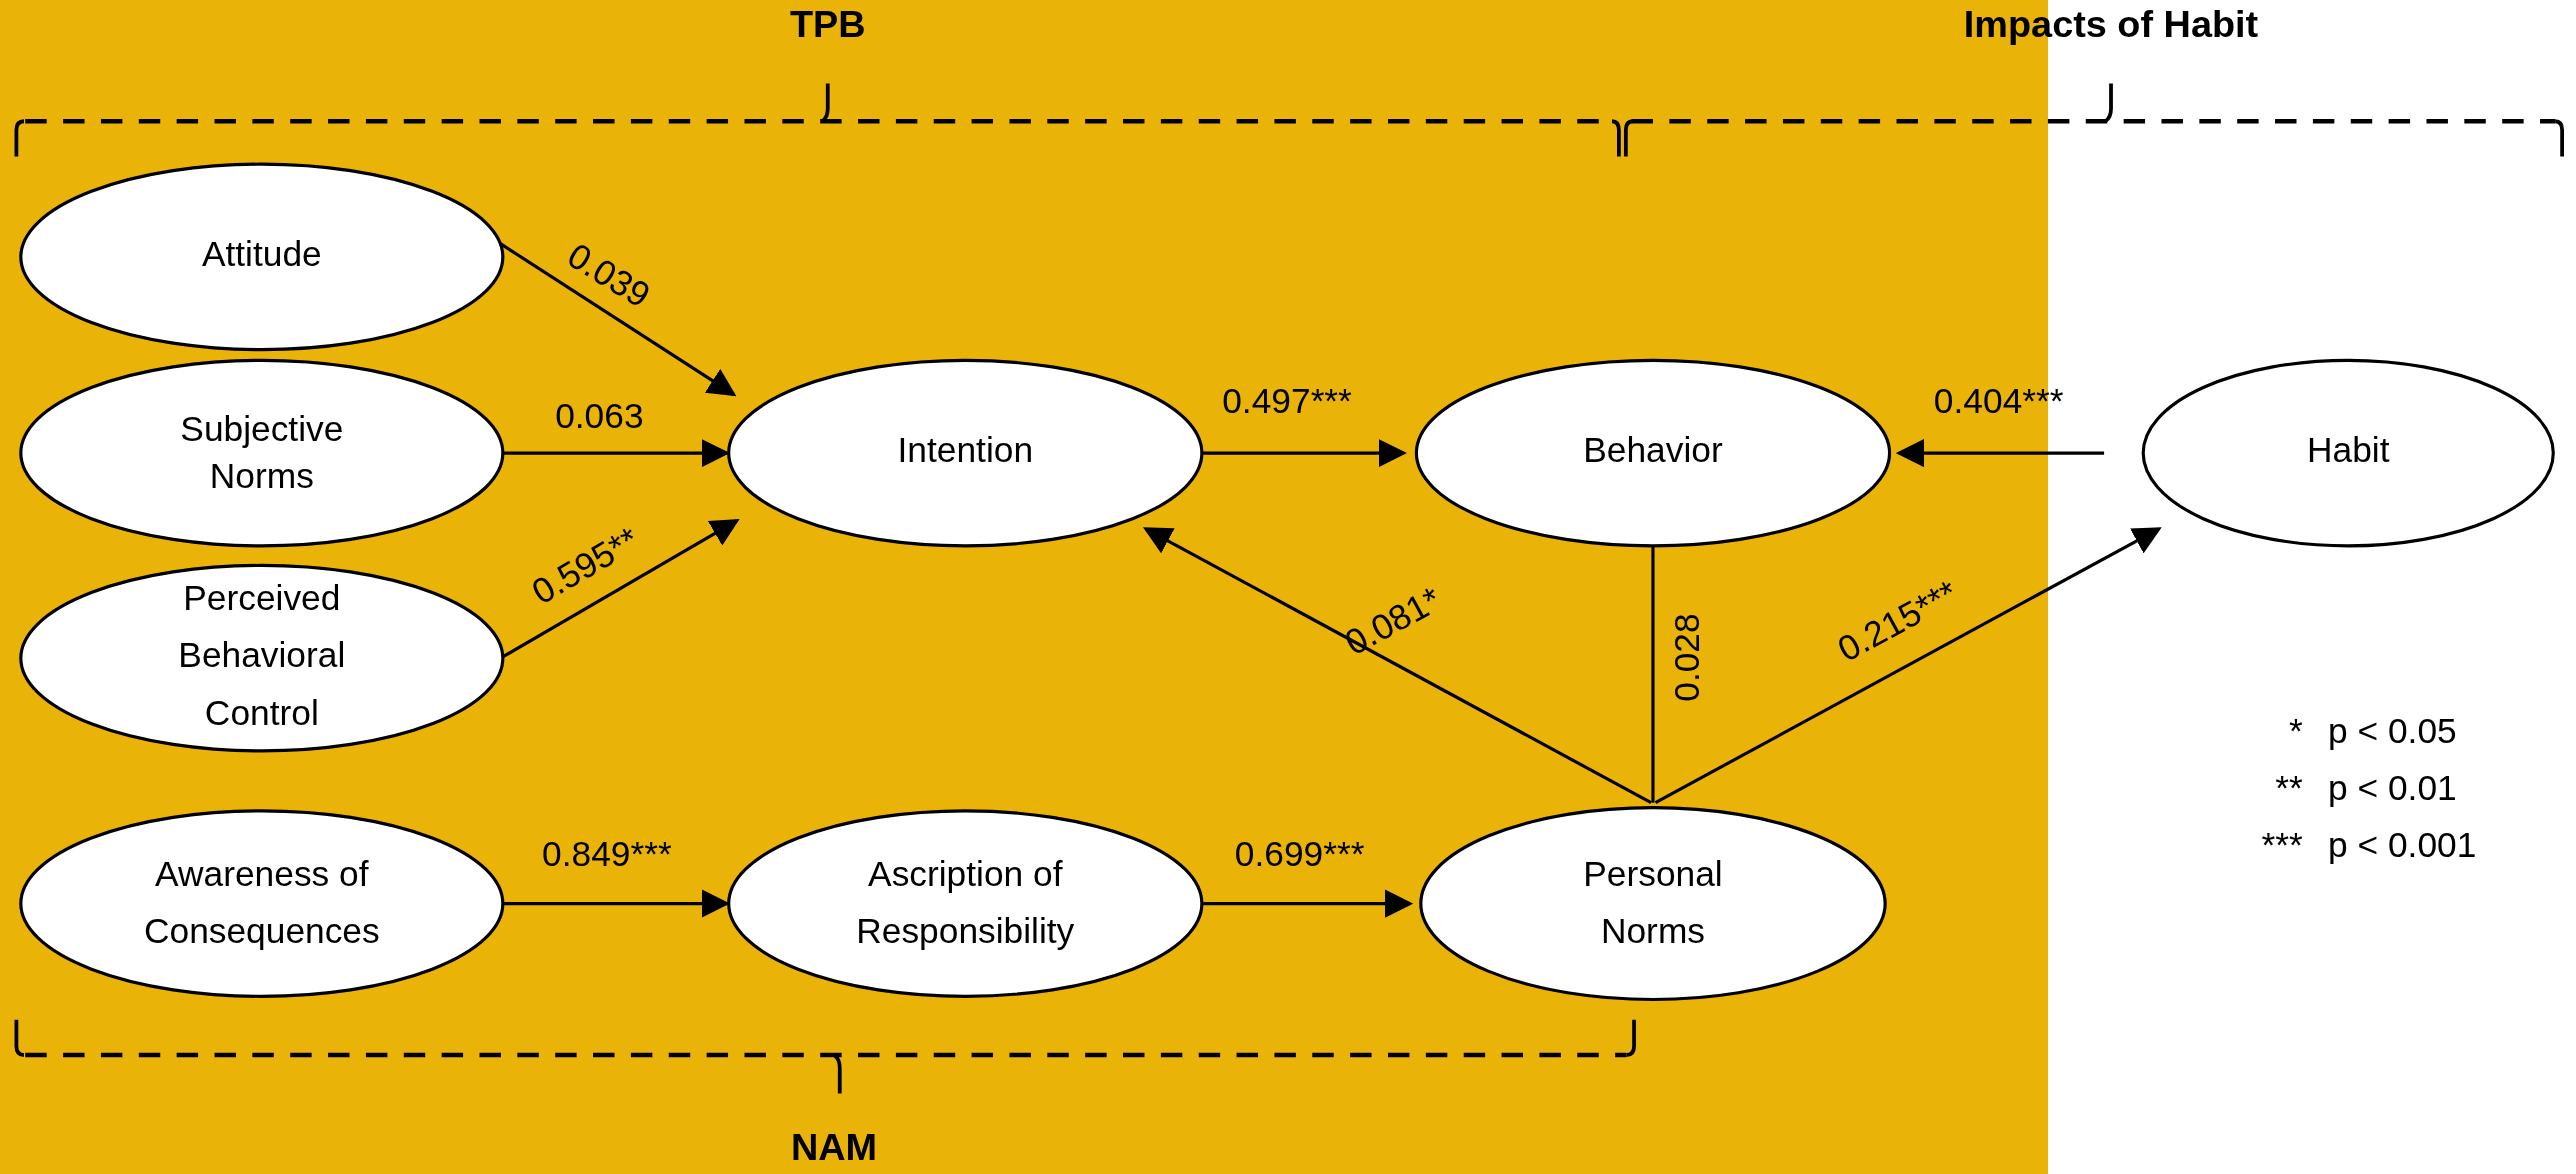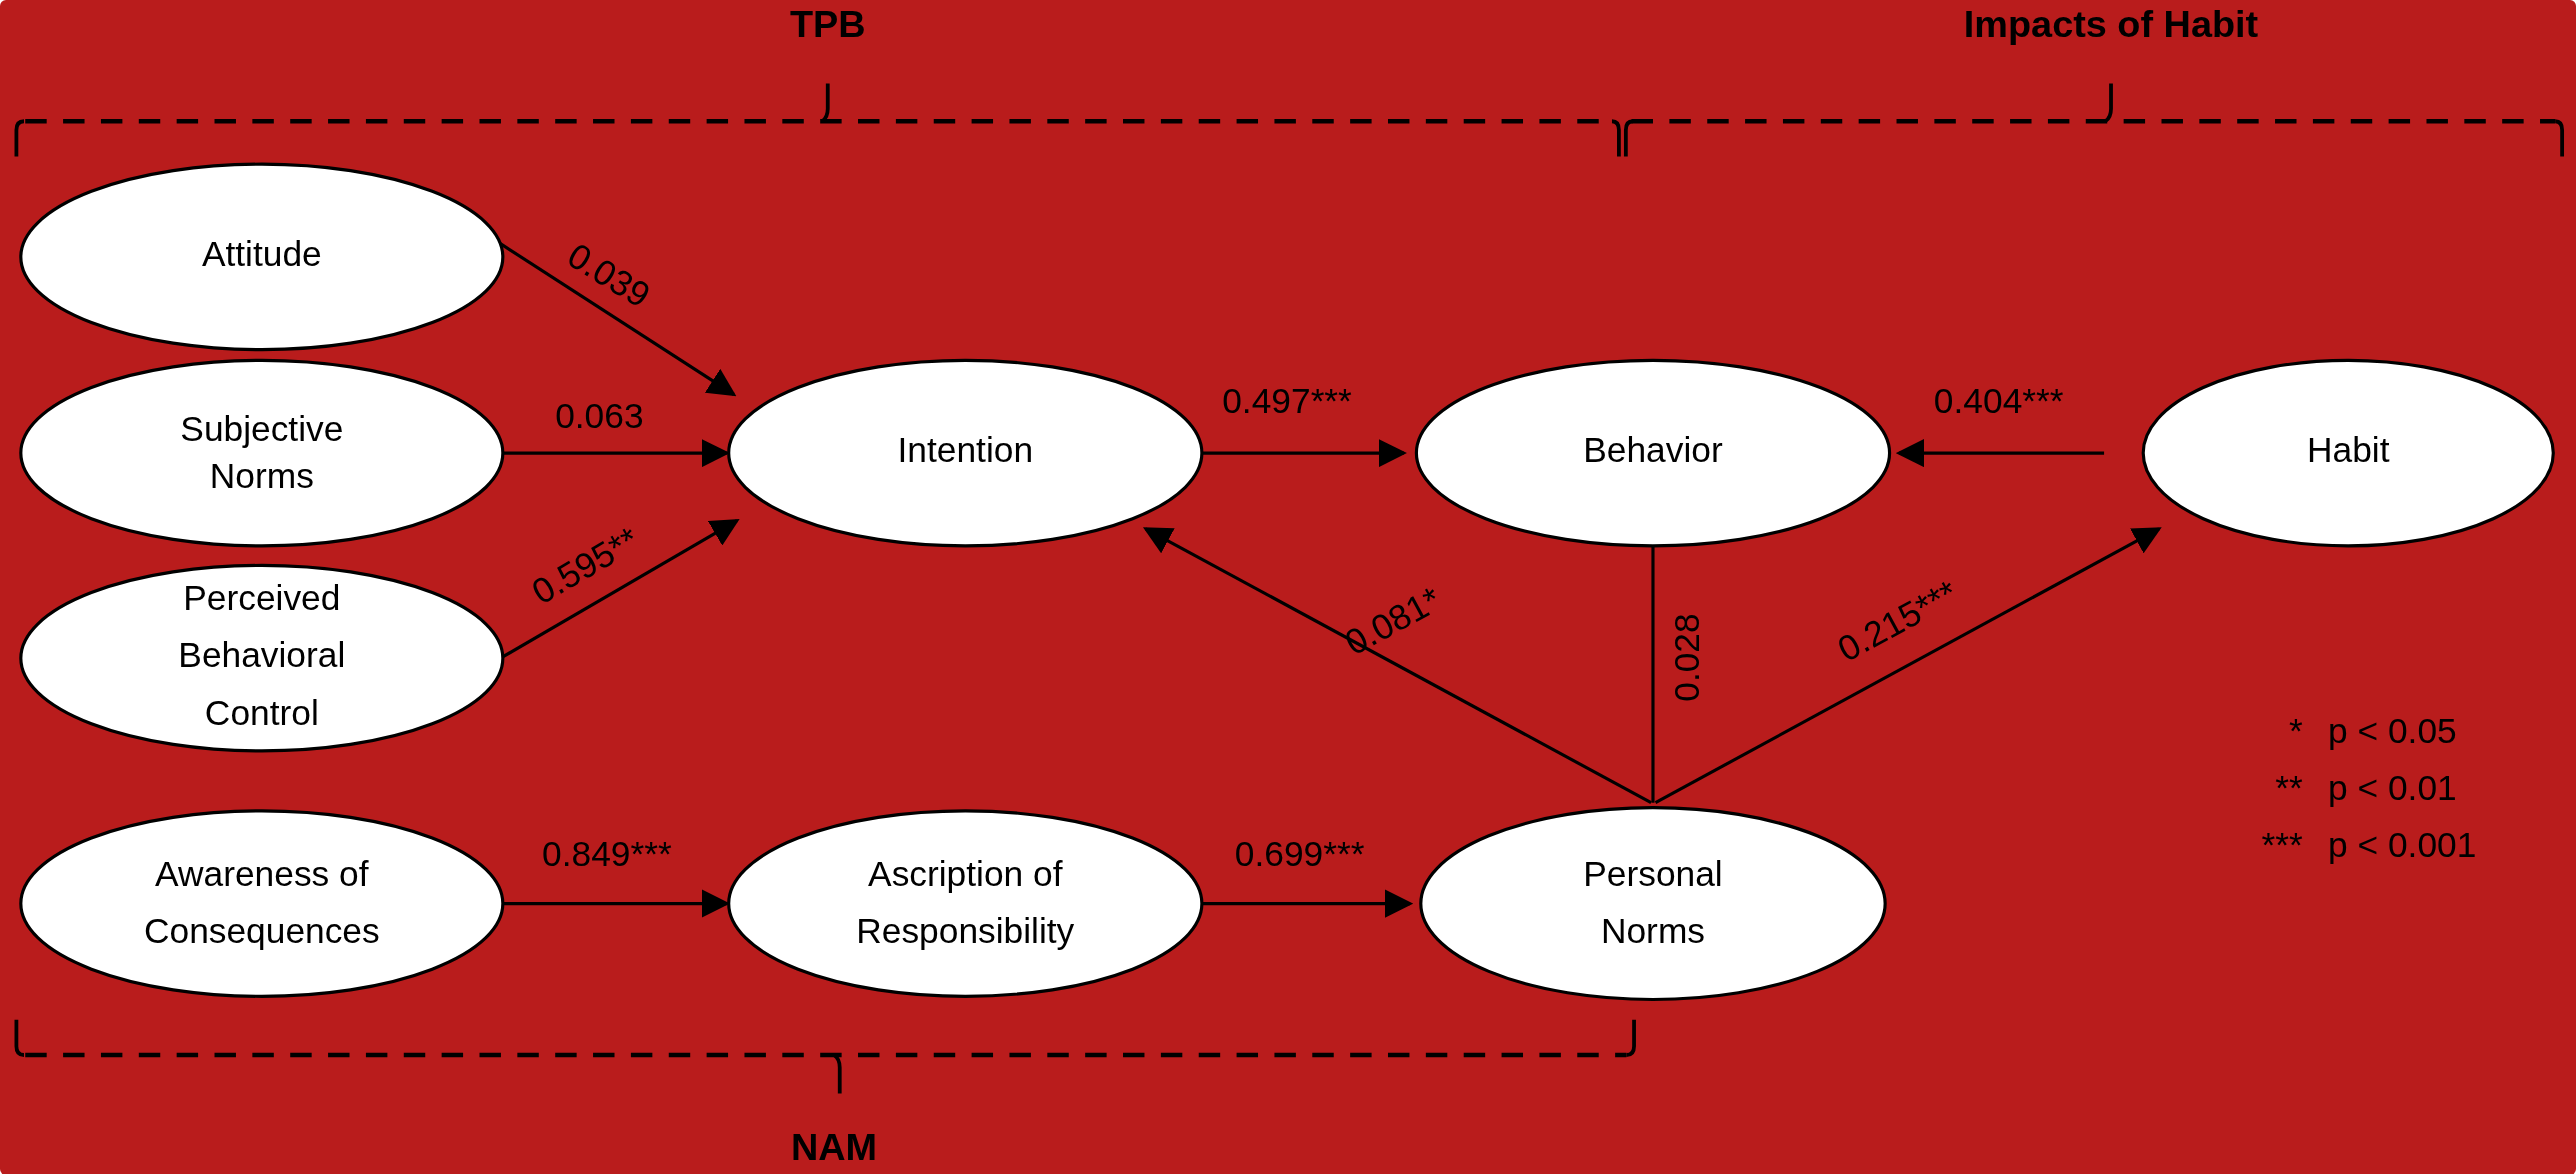--- a/index.html
+++ b/index.html
@@ -8,24 +8,23 @@
     background: #ffffff;
   }
   body {
     width: 2576px;
     height: 1175px;
     font-family: "Liberation Sans", sans-serif;
     overflow: hidden;
   }
   #diagram-root {
     position: relative;
-    width: 2576px;
+    width: 2048px;
     height: 1175px;
-    background: #b91c1c;
-    border-radius: 6px;
+    background: #eab308;
   }
   svg#sem-canvas {
     display: block;
     width: 2576px;
     height: 1175px;
   }
   .node-ellipse {
     fill: #ffffff;
     stroke: #000000;
     stroke-width: 5;

